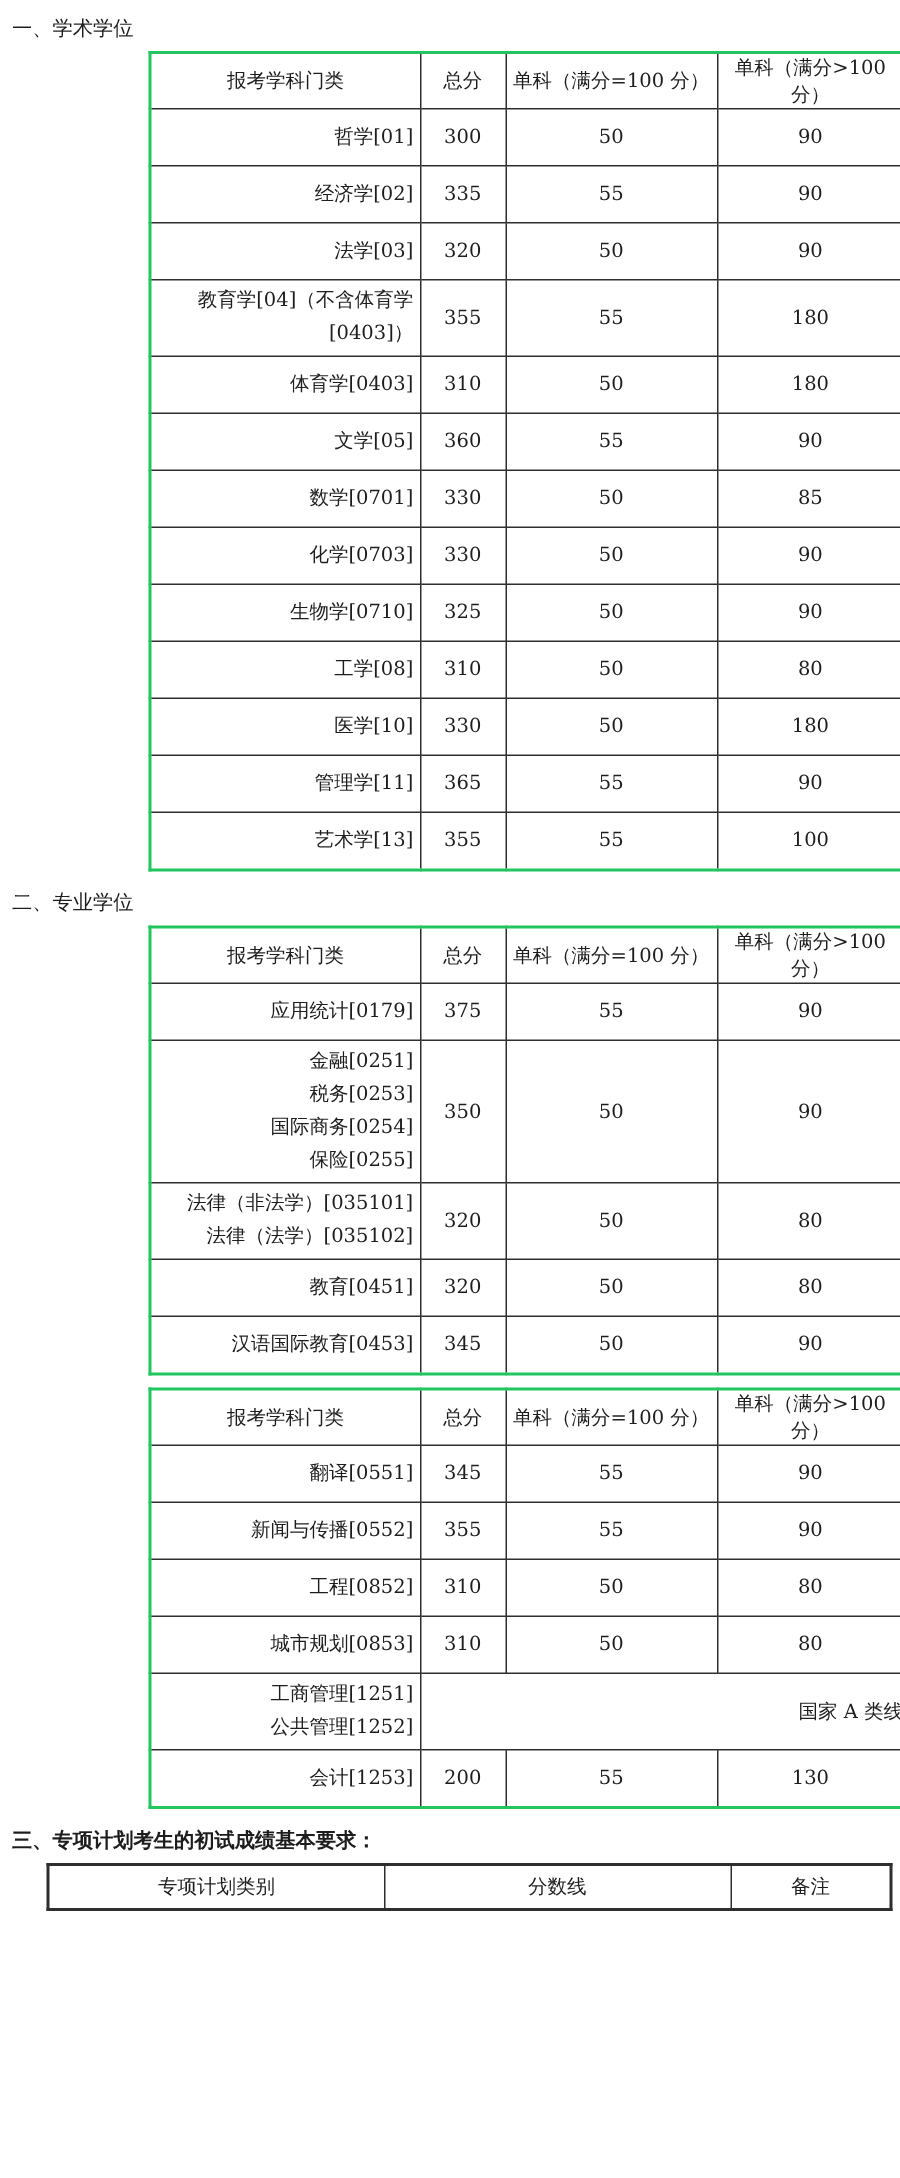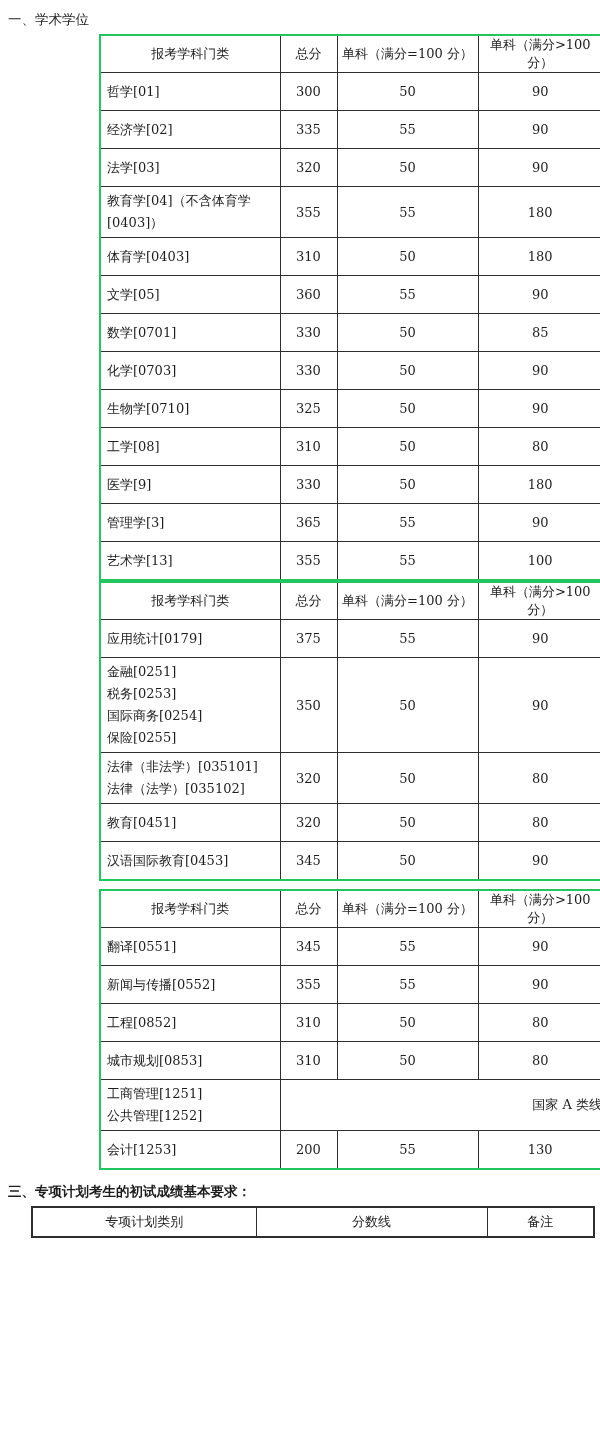--- a/index.html
+++ b/index.html
@@ -15,21 +15,21 @@
   }
   .heading.first { padding-top:10px; }
   .heading.bold { font-weight:bold; }
 
   table { border-collapse:collapse; table-layout:fixed; }
   th,td { border:1px solid #2e2e2e; font-weight:normal; text-align:center; vertical-align:middle; padding:0; }
 
   .score-table { margin-left:99px; width:503px; border:2px solid #22c55e; }
   .score-table th { height:31px; }
   .score-table td { height:31px; }
-  .score-table td.subj { text-align:left; padding:3px 4px 3px 6px; }
+  .score-table td.subj { text-align:right; padding:3px 4px 3px 6px; }
   .score-table td.subj div { line-height:22px; }
   .score-table td.merged { text-align:right; }
   .t2 { margin-bottom:8px; }
 
   .special-table { margin-left:31px; width:562px; border:2px solid #2e2e2e; }
   .special-table th { height:28px; }
 </style>
 </head>
 <body>
 
@@ -128,45 +128,46 @@
         <tr>
           <td class="subj">
             <div>工学[08]</div>
           </td>
           <td class="num">310</td>
           <td class="num">50</td>
           <td class="num">80</td>
         </tr>
         <tr>
           <td class="subj">
-            <div>医学[9]</div>
+            <div>医学[10]</div>
           </td>
           <td class="num">330</td>
           <td class="num">50</td>
           <td class="num">180</td>
         </tr>
         <tr>
           <td class="subj">
-            <div>管理学[3]</div>
+            <div>管理学[11]</div>
           </td>
           <td class="num">365</td>
           <td class="num">55</td>
           <td class="num">90</td>
         </tr>
         <tr>
           <td class="subj">
             <div>艺术学[13]</div>
           </td>
           <td class="num">355</td>
           <td class="num">55</td>
           <td class="num">100</td>
         </tr>
       </tbody>
   </table>
 
+  <div class="heading">二、专业学位</div>
 
   <table class="score-table t2">
     <colgroup>
         <col style="width:180px">
         <col style="width:57px">
         <col style="width:141px">
         <col style="width:125px">
       </colgroup>
     <thead>
       <tr>

